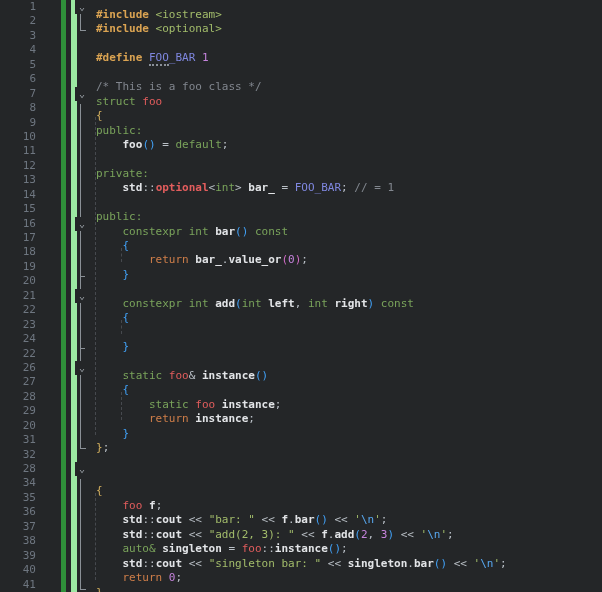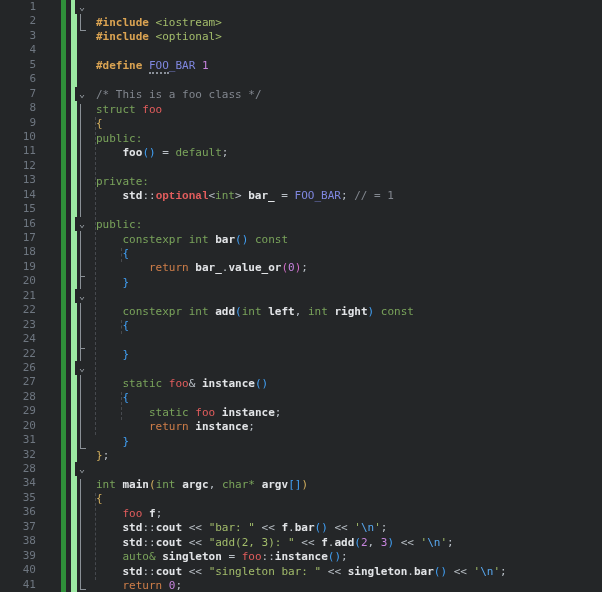--- a/index.html
+++ b/index.html
@@ -20,26 +20,26 @@
   .ln{
     position:absolute;left:0;top:0;width:36px;
     text-align:right;color:var(--lnum);
   }
   .chev{
     position:absolute;left:75px;top:0;width:14px;
     text-align:center;color:var(--chev);
     background:var(--bg);
     cursor:pointer;z-index:3;font-size:10px;
   }
-  .code{position:absolute;left:96px;top:16px;white-space:pre;color:var(--pl);}
+  .code{position:absolute;left:96px;top:8px;white-space:pre;color:var(--pl);}
   .tok-pp{color:var(--pp);font-weight:bold;}
   .tok-inc{color:var(--st);}
   .tok-kw{color:var(--kw);}
   .tok-ty{color:var(--ty);}
-  .tok-tyb{color:var(--ty);font-weight:bold;font-family:Liberation Mono, monospace;}
+  .tok-tyb{color:var(--ty);font-weight:bold;}
   .tok-id{color:var(--id);font-weight:bold;}
   .tok-op{color:var(--op);}
   .tok-pl{color:var(--pl);}
   .tok-rt{color:var(--rt);}
   .tok-nu{color:var(--nu);}
   .tok-st{color:var(--st);}
   .tok-es{color:var(--es);}
   .tok-mc{color:var(--mc);}
   .tok-mcu{color:var(--mc);border-bottom:2px dotted var(--hint);}
   .tok-cm{color:var(--cm);}
@@ -191,21 +191,20 @@
       <span class="ln">31</span>
       <span class="code"><span class="tok-b1">}</span><span class="tok-op">;</span></span>
     </div>
     <div class="line">
       <span class="ln">32</span>
       <span class="code"></span>
     </div>
     <div class="line">
       <span class="ln">28</span>
       <span class="chev">⌄</span>
-      <span class="code"><span class="tok-kw">int </span><span class="tok-id">main</span><span class="tok-b1">(</span><span class="tok-kw">int </span><span class="tok-id">argc</span><span class="tok-op">, </span><span class="tok-kw">char*</span><span class="tok-pl"> </span><span class="tok-id">argv</span><span class="tok-b2">[]</span><span class="tok-b1">)</span></span>
     </div>
     <div class="line">
       <span class="ln">34</span>
       <span class="code"><span class="tok-b1">{</span></span>
     </div>
     <div class="line">
       <span class="ln">35</span>
       <span class="code"><span class="tok-pl">    </span><span class="tok-ty">foo</span><span class="tok-pl"> </span><span class="tok-id">f</span><span class="tok-op">;</span></span>
     </div>
     <div class="line">

